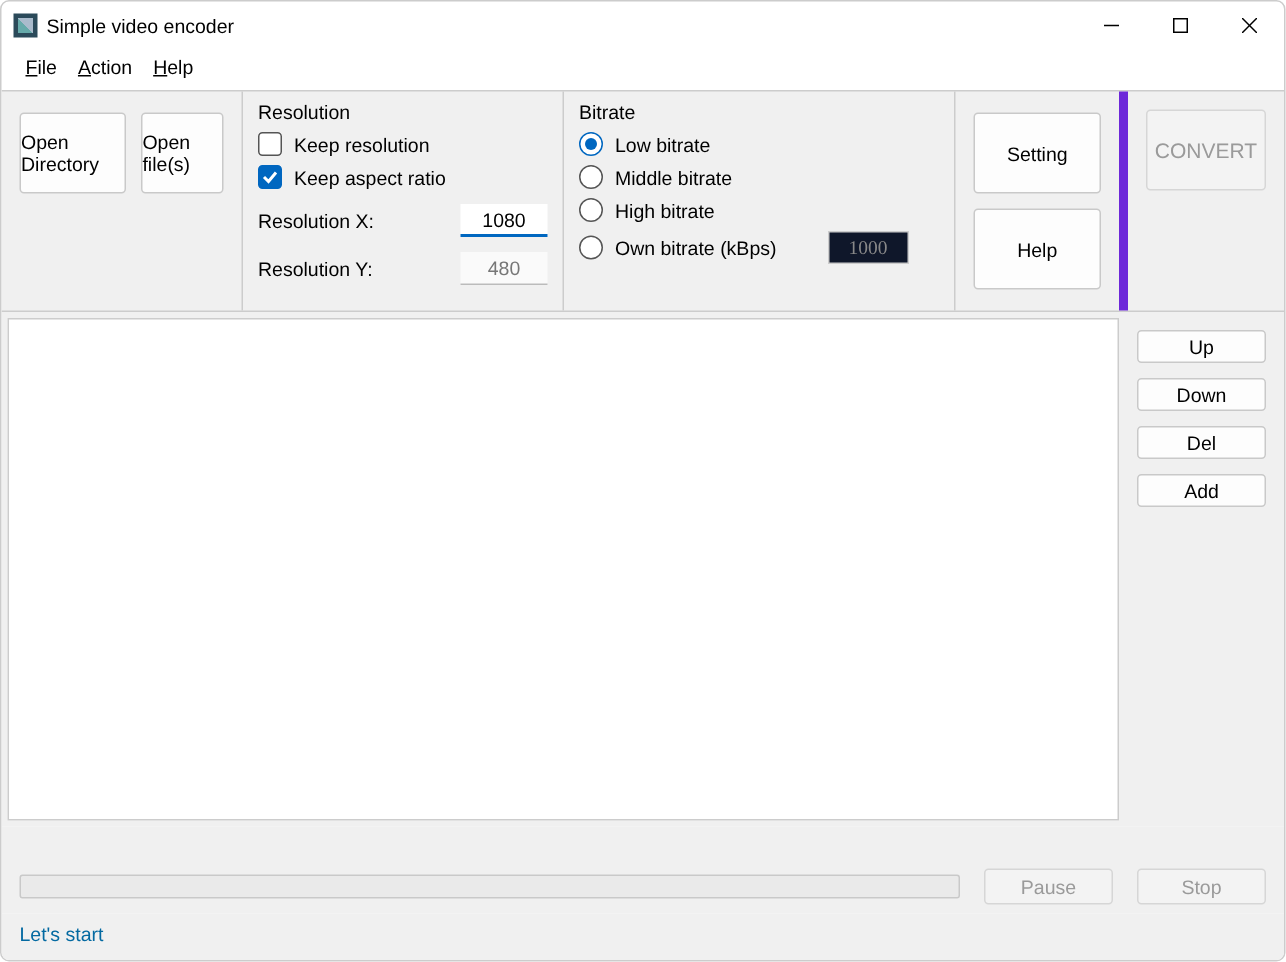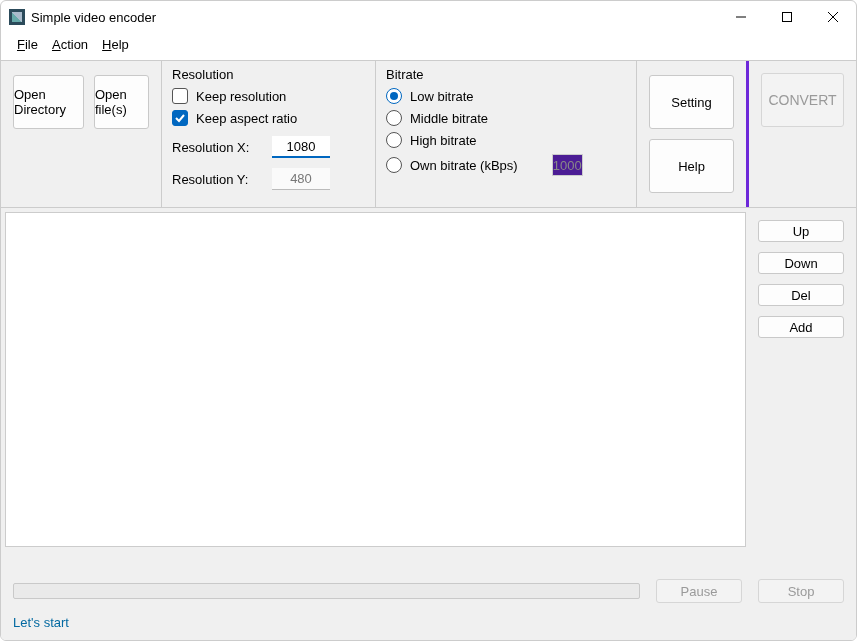--- a/index.html
+++ b/index.html
@@ -19,21 +19,21 @@
 .menuitem { padding: 2px 6px; color: #000; }
 .menuitem span.u { text-decoration: underline; }
 
 
 .content { flex: 0 0 auto; display: flex; border-top: 1px solid #ccc; border-bottom: 1px solid #ccc; background: #f0f0f0; }
 .col { padding: 8px 10px; }
 .col.open-col { width: 160px; display: flex; flex-direction: row; gap: 10px; padding: 14px 12px; }
 .col.res-col { width: 215px; border-left: 1px solid #ccc; border-right: 1px solid #ccc; padding: 6px 10px 12px 10px; }
 .col.bit-col { flex: 1; padding: 6px 10px 12px 10px; }
 .col.right-col { width: 110px; display: flex; flex-direction: column; gap: 10px; padding: 14px 12px; border-left: 1px solid #ccc; }
-.col.convert-col { width: 110px; display: flex; align-items: stretch; padding: 12px; border-left: 3px solid #6d28d9; }
+.col.convert-col { width: 110px; display: flex; align-items: stretch; padding: 12px; border-left: 6px solid #6d28d9; }
 
 .groupbox-title { color: #000; margin-bottom: 6px; }
 
 .btn { background: #fdfdfd; border: 1px solid #c9c9c9; border-radius: 3px; padding: 0; display: flex; align-items: center; justify-content: center; cursor: default; height: 54px; color: #000; }
 .btn.small { height: 22px; }
 .btn.disabled { color: #9a9a9a; background: #f3f3f3; border-color: #d6d6d6; }
 .btn.big { flex: 1; color: #9a9a9a; font-size: 14px; }
 
 .row { display: flex; align-items: center; gap: 8px; margin: 6px 0; }
 .row label { color: #000; }
@@ -41,35 +41,35 @@
 .cbx { width: 16px; height: 16px; border: 1px solid #555; border-radius: 3px; display: inline-flex; align-items: center; justify-content: center; background: #fff; }
 .cbx.checked { background: #0067c0; border-color: #0067c0; }
 .cbx.checked svg { stroke: #fff; stroke-width: 2; fill: none; width: 10px; height: 10px; }
 
 .rdo { width: 16px; height: 16px; border: 1px solid #555; border-radius: 50%; display: inline-flex; align-items: center; justify-content: center; background: #fff; }
 .rdo.checked { border: 1px solid #0067c0; }
 .rdo.checked::after { content: ""; width: 8px; height: 8px; border-radius: 50%; background: #0067c0; }
 
 .num-input { width: 58px; height: 22px; border: none; border-bottom: 2px solid #0067c0; background: #fff; text-align: center; color: #000; outline: none; }
 .num-input.dim { border-bottom: 1px solid #bbb; background: #fafafa; color: #777; }
-.num-input.ext { border: 1px solid #ccc; border-bottom: 1px solid #ccc; color: #888; background: #4c1d95; width: 31px; }
+.num-input.ext { border: 1px solid #ccc; border-bottom: 1px solid #ccc; color: #888; background: #0f172a; width: 54px; font-family: Liberation Serif, serif; }
 
 
 .midwrap { flex: 1; display: flex; background: #f0f0f0; }
 .listarea { flex: 1; margin: 4px 0 4px 4px; background: #fff; border: 1px solid #ccc; }
 .sidebtns { width: 110px; padding: 12px; display: flex; flex-direction: column; gap: 10px; }
 
 
 .bottom { background: #f0f0f0; padding: 28px 12px 6px 12px; display: flex; align-items: center; gap: 16px; }
 .progress { flex: 4; height: 16px; background: #eaeaea; border: 1px solid #c9c9c9; border-radius: 2px; }
 .bottom .btn { flex: 0 0 86px; height: 24px; }
 
 .status { background: #f0f0f0; padding: 6px 12px 10px 12px; color: #0369a1; }
 
-.res-row { display: flex; align-items: center; gap: 10px; margin-top: 10px; }
+.res-row { display: flex; align-items: center; gap: 10px; margin-top: 10px; justify-content: space-between; }
 .res-row span { color: #000; width: 90px; }
 </style>
 </head>
 <body>
 
 <div class="titlebar">
   <span class="app-icon"></span>
   <span class="title">Simple video encoder</span>
   <span class="spacer"></span>
   <div class="winbtn">

